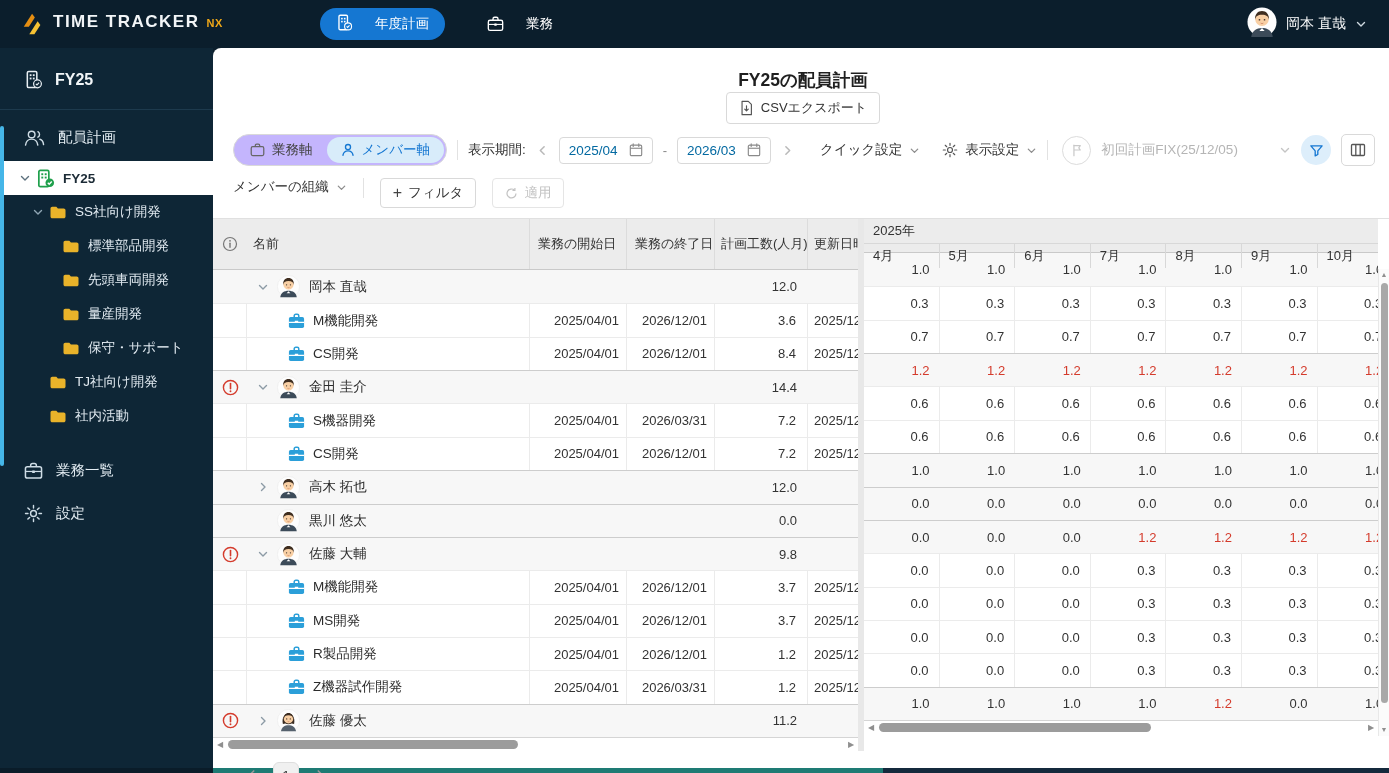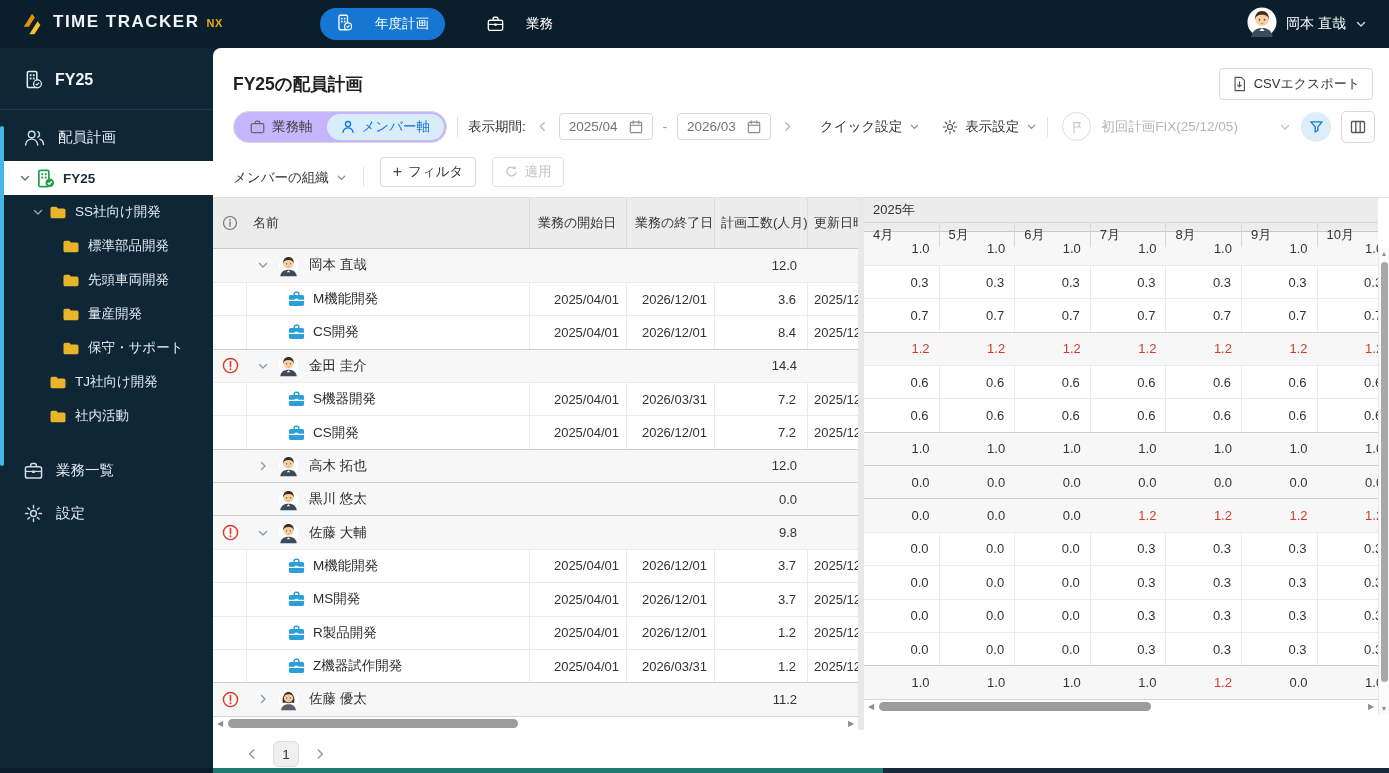--- a/index.html
+++ b/index.html
@@ -34,42 +34,42 @@
   .tree{margin-top:2px;}
   .tree-item{display:flex;align-items:center;height:34px;font-size:13.5px;color:#e1eaf1;cursor:pointer;}
   .tree-item.selected{background:#ffffff;color:#1c2b36;font-weight:bold;}
   .tree-item .tchev{width:17px;display:inline-flex;justify-content:center;color:#8fa6b4;flex:0 0 17px;}
   .tree-item.selected .tchev{color:#5c707d;}
   .tree-item .ticon{display:inline-flex;margin:0 8px 0 3px;flex:0 0 auto;}
   .side-bottom{margin-top:16px;}
   .side-item .sicon{display:inline-flex;color:#cfdde6;}
 
   
-  .page-header{display:flex;align-items:center;justify-content:space-between;padding:20px 16px 10px 20px;}
+  .page-header{display:flex;align-items:center;justify-content:space-between;padding:20px 16px 10px 20px;flex-direction:column;}
   .page-title{font-size:17.5px;font-weight:bold;color:#1f1f1f;}
   .btn{display:inline-flex;align-items:center;gap:7px;border:1px solid #d9d9d9;border-radius:4px;background:#fff;font-size:13px;color:#333;padding:6px 12px;cursor:pointer;}
 
   
   .toolbar1{display:flex;align-items:center;padding:0 14px 0 20px;height:34px;gap:10px;}
   .seg{display:flex;align-items:center;border:1px solid #d9d9d9;border-radius:17px;padding:2px;background:#c4b5fd;}
   .seg .seg-item{display:flex;align-items:center;gap:7px;font-size:13.5px;color:#444;padding:4px 14px;border-radius:14px;cursor:pointer;white-space:nowrap;}
   .seg .seg-item.active{background:#d8ecfa;color:#1577d2;}
   .vsep{width:1px;height:20px;background:#e2e2e2;}
   .tb-label{font-size:13.5px;color:#333;white-space:nowrap;}
   .nav-chev{color:#b9b9b9;display:inline-flex;cursor:pointer;}
-  .datebox{display:flex;align-items:center;justify-content:space-between;gap:8px;border:1px solid #d9d9d9;border-radius:4px;padding:5px 9px;font-size:13.5px;color:#737373;min-width:74px;cursor:pointer;}
+  .datebox{display:flex;align-items:center;justify-content:space-between;gap:8px;border:1px solid #d9d9d9;border-radius:4px;padding:5px 9px;font-size:13.5px;color:#0369a1;min-width:74px;cursor:pointer;}
   .dash{color:#888;font-size:13px;}
   .dd{display:flex;align-items:center;gap:7px;font-size:13.5px;color:#333;cursor:pointer;white-space:nowrap;}
   .fix-group{display:flex;align-items:center;gap:10px;margin-left:4px;flex:1;}
   .flag-circle{width:27px;height:27px;border:1px solid #dcdcdc;border-radius:50%;display:flex;align-items:center;justify-content:center;color:#c9c9c9;}
   .fix-label{font-size:13.5px;color:#b5b5b5;white-space:nowrap;}
   .fix-chev{margin-left:auto;color:#c4c4c4;display:inline-flex;}
   .icon-circle{width:30px;height:30px;border-radius:50%;background:#ddeefb;display:flex;align-items:center;justify-content:center;cursor:pointer;flex:0 0 30px;}
   .icon-btn{width:32px;height:30px;border:1px solid #d9d9d9;border-radius:5px;background:#fff;display:flex;align-items:center;justify-content:center;cursor:pointer;flex:0 0 32px;}
-  .toolbar2{display:flex;align-items:flex-end;gap:16px;padding:0 28px 0 20px;height:32px;margin-top:12px;}
+  .toolbar2{display:flex;align-items:flex-start;gap:16px;padding:0 28px 0 20px;height:32px;margin-top:12px;}
   .btn-sm{display:inline-flex;align-items:center;gap:6px;border:1px solid #d9d9d9;border-radius:4px;background:#fff;font-size:13.5px;color:#333;padding:5px 12px;cursor:pointer;}
   .btn-sm.disabled{color:#c3c3c3;border-color:#e5e5e5;cursor:default;}
   .plus{font-size:16px;line-height:12px;color:#444;}
 
   
   .table-area{margin-top:10px;display:flex;border-top:1px solid #e0e0e0;}
   .left-pane{width:645px;flex:0 0 645px;overflow:hidden;}
   .pane-divider{width:6px;flex:0 0 6px;background:#e8e8e8;}
   .right-pane{width:514px;flex:0 0 514px;overflow:hidden;}
   .l-header{display:flex;height:50px;background:#ececec;border-bottom:1px solid #c9c9c9;align-items:center;font-size:13px;color:#333;}

